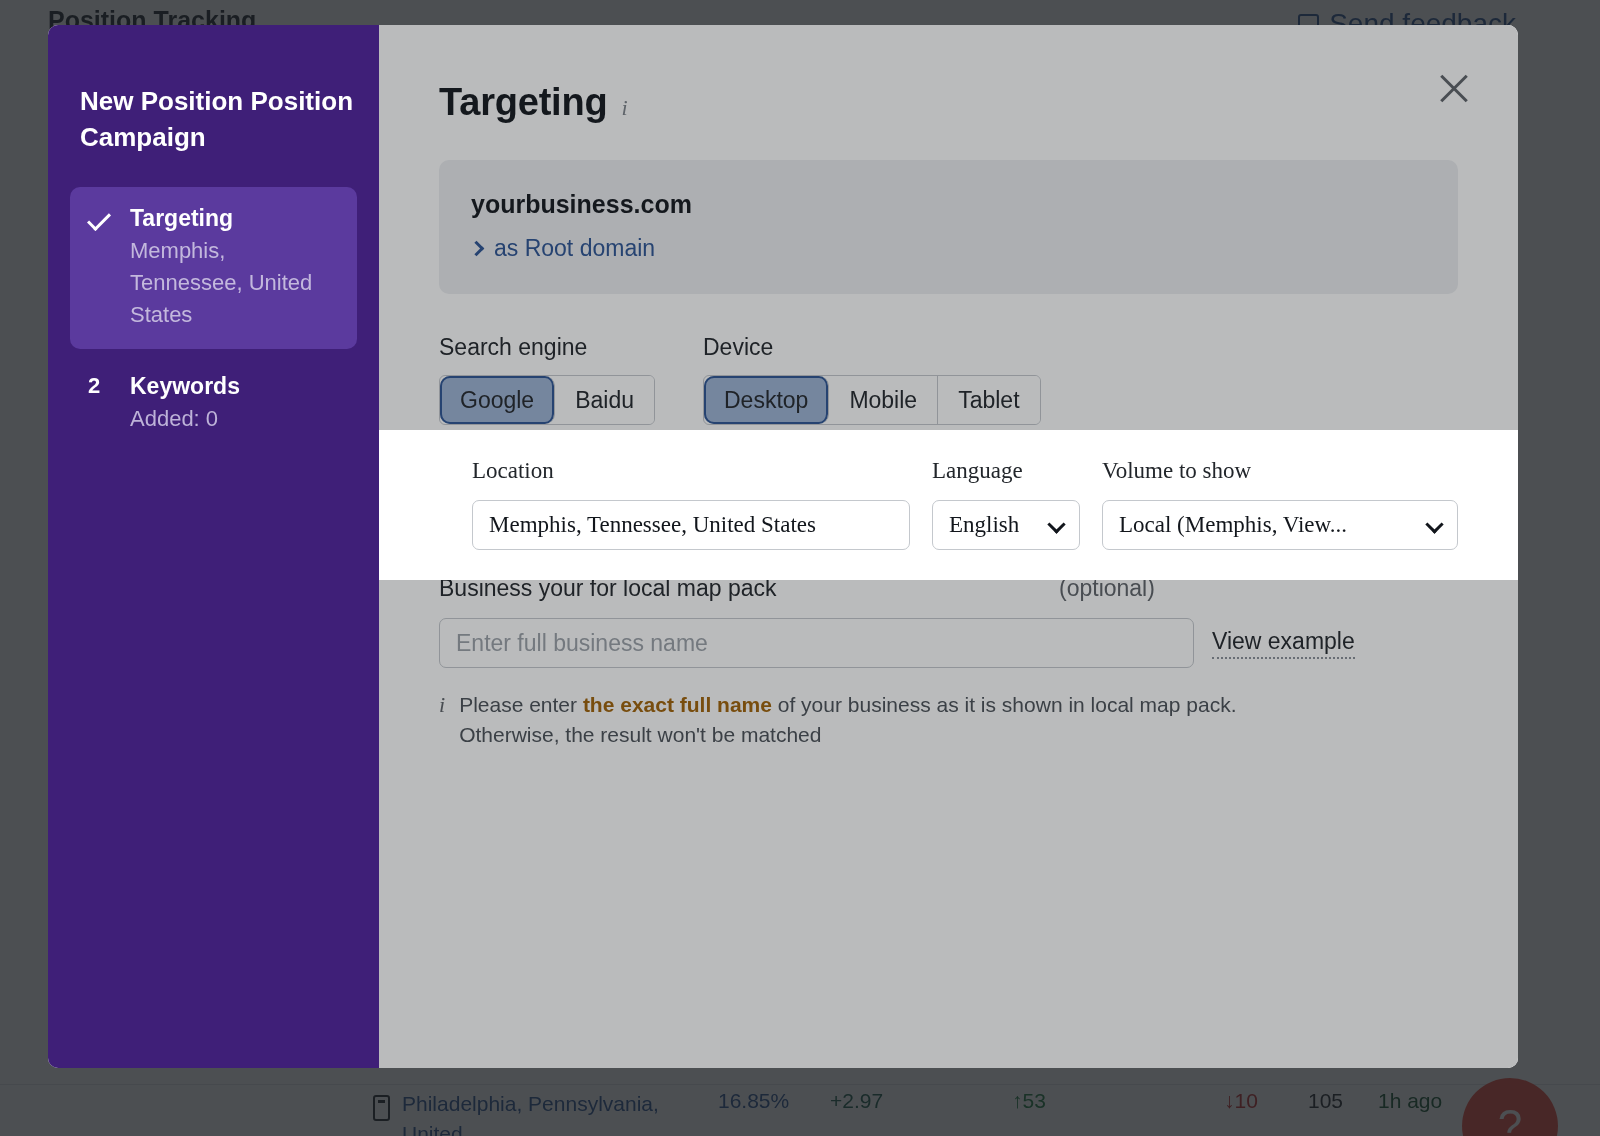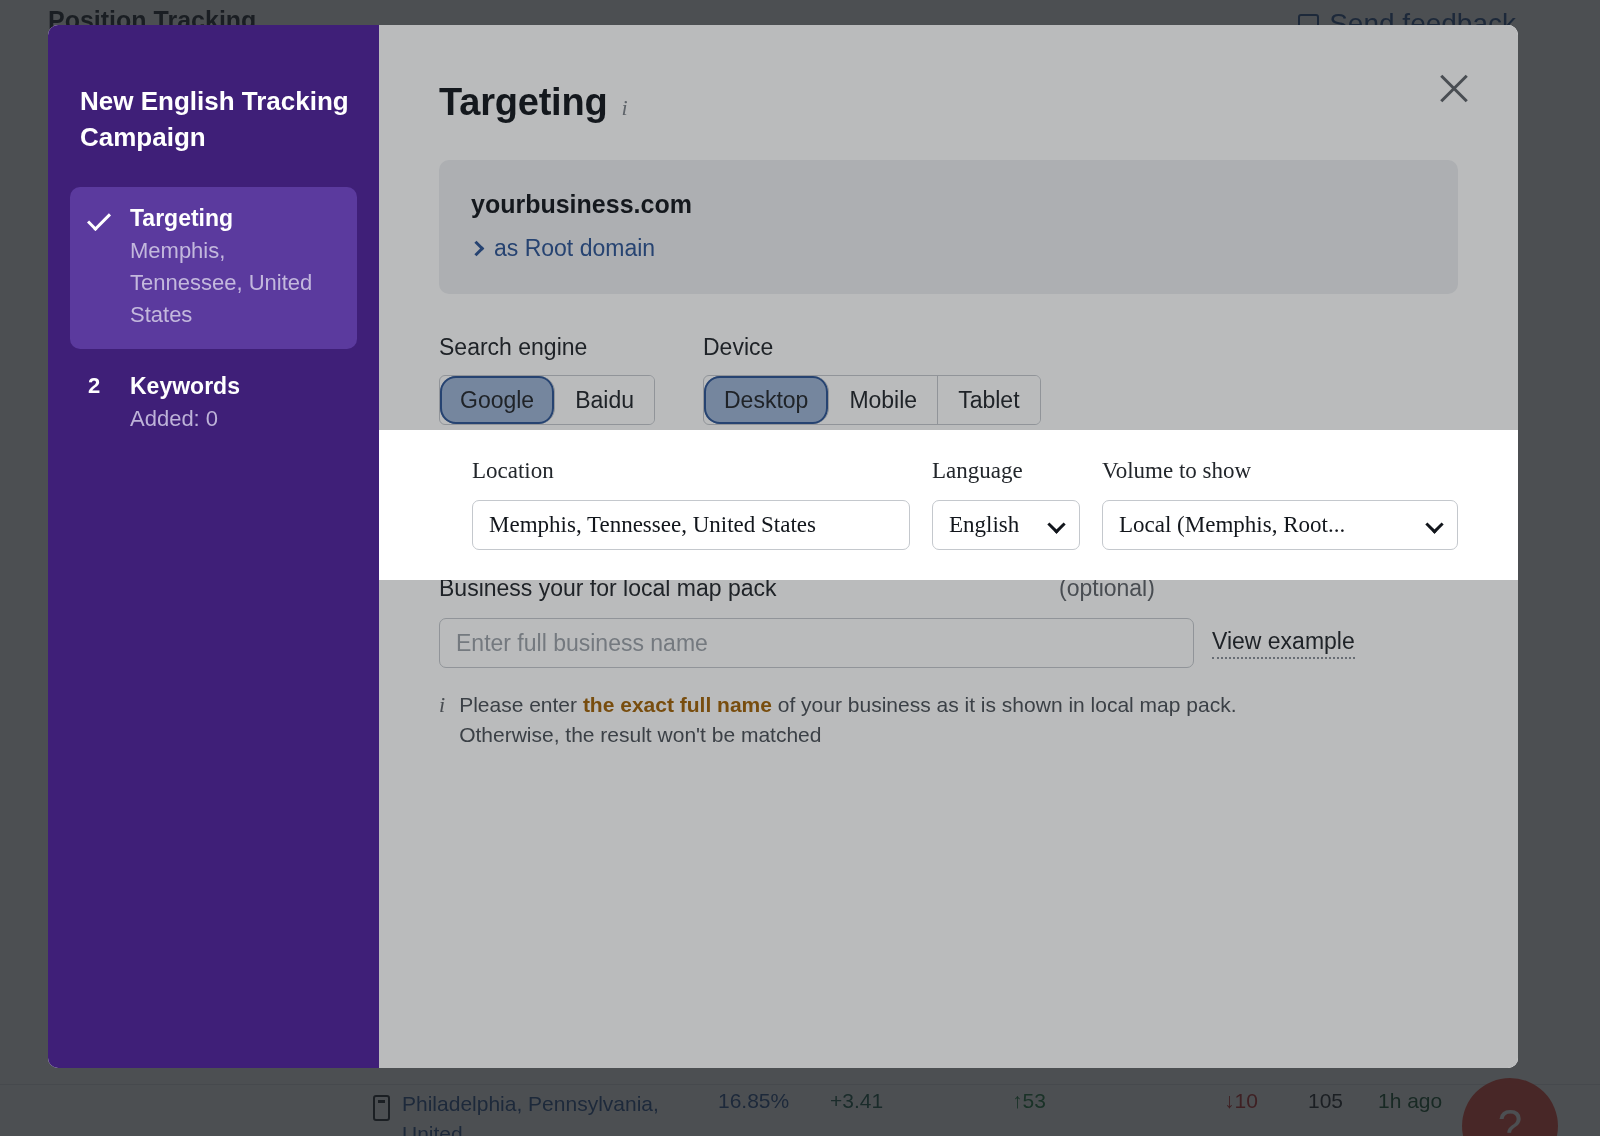--- a/index.html
+++ b/index.html
@@ -305,21 +305,21 @@
     border: none;
     border-right: 1px solid #c4c8cd;
     padding: 10px 20px;
     cursor: pointer;
     line-height: 28px;
   }
   .seg button:last-child { border-right: none; }
   .seg button.selected {
     background: #9cb3d4;
     box-shadow: inset 0 0 0 2px #2b5394;
-    border-radius: 16px;
+    border-radius: 10px;
   }
 
   
   .highlight-band {
     position: absolute;
     left: 0;
     right: 0;
     top: 405px;
     background: #ffffff;
     padding: 28px 60px 30px 93px;
@@ -477,36 +477,36 @@
 
     <div class="bg-top-right">
       <span class="bg-checkbox-icon"></span>
       <span>Send feedback</span>
     </div>
 
     <div class="bg-row">
       <span class="c-device"></span>
       <span class="c-loc">Philadelphia, Pennsylvania, United</span>
       <span class="c-vis">16.85%</span>
-      <span class="c-chg">+3.41</span>
+      <span class="c-chg">+2.97</span>
       <span class="c-up">↑53</span>
       <span class="c-down">↓10</span>
       <span class="c-tot">105</span>
       <span class="c-time">1h ago</span>
     </div>
 
     <button class="help-fab">?</button>
   </div>
 
   <div id="backdrop"></div>
 
   <div id="modal">
 
     <div class="sidebar">
-      <div class="sidebar-title">New English Tracking Campaign</div>
+      <div class="sidebar-title">New Position Position Campaign</div>
 
       <div class="step active">
         <span class="step-marker">
           <span class="step-check"></span>
         </span>
         <span class="step-body">
           <span class="step-label">Targeting</span>
           <span class="step-sub">Memphis, Tennessee, United States</span>
         </span>
       </div>
@@ -573,21 +573,21 @@
             <span class="field-label">Language</span>
             <div class="select-wrap">
               <div class="select-box sel-lang">English</div>
               <span class="chev-down"></span>
             </div>
           </div>
 
           <div class="field">
             <span class="field-label">Volume to show</span>
             <div class="select-wrap">
-              <div class="select-box sel-vol">Local (Memphis, Root...</div>
+              <div class="select-box sel-vol">Local (Memphis, View...</div>
               <span class="chev-down"></span>
             </div>
           </div>
         </div>
       </div>
 
       <div class="biz-section">
         <div class="biz-head">
           <span class="biz-title">Business your for local map pack</span>
           <span class="biz-opt">(optional)</span>

